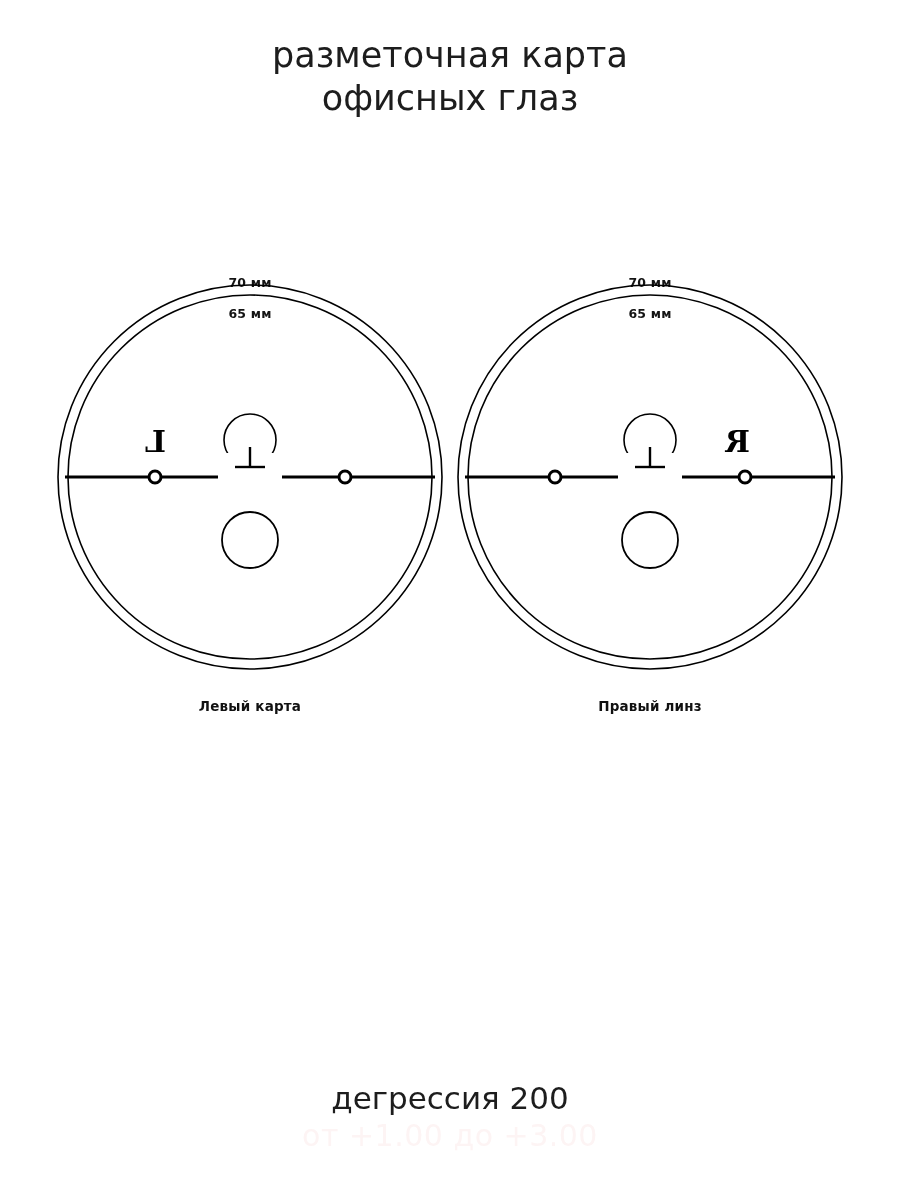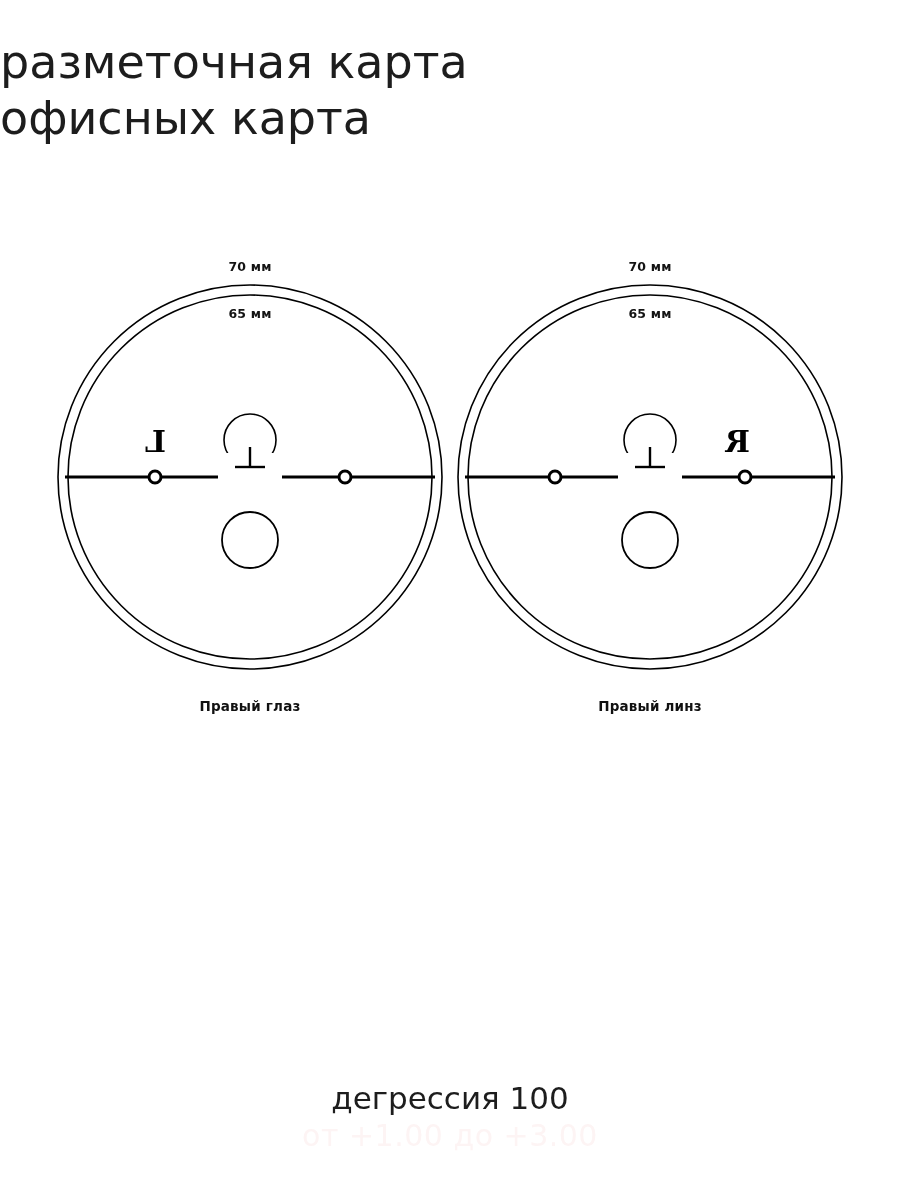--- a/index.html
+++ b/index.html
@@ -20,22 +20,22 @@
     position: absolute;
     inset: 0;
   }
 
   
   .title {
     position: absolute;
     top: 34px;
     left: 0;
     width: 900px;
-    text-align: left;
-    font-size: 46px;
+    text-align: center;
+    font-size: 35px;
     line-height: 1.22;
     font-weight: 400;
     letter-spacing: 0px;
     color: #1d1d1d;
   }
   .title .line {
     display: block;
   }
 
   
@@ -65,21 +65,21 @@
   .dim-label {
     position: absolute;
     width: 400px;
     left: 0;
     text-align: center;
     font-size: 12.5px;
     font-weight: 700;
     color: #141414;
     letter-spacing: 0.2px;
   }
-  .dim-outer { top: 4px; }
+  .dim-outer { top: 20px; }
   .dim-inner { top: 51px; }
 
   .eye-label {
     position: absolute;
     width: 400px;
     left: 0;
     top: 443px;
     text-align: center;
     font-size: 13.5px;
     font-weight: 700;
@@ -124,21 +124,21 @@
     letter-spacing: 0.5px;
   }
 </style>
 </head>
 <body>
 
 <div class="page">
 
   <div class="title">
     <span class="line">разметочная карта</span>
-    <span class="line">офисных карта</span>
+    <span class="line">офисных глаз</span>
   </div>
 
   <div class="diagram">
 
     <div class="lens-block lens-left">
 
       <div class="dim-label dim-outer">70 мм</div>
       <div class="dim-label dim-inner">65 мм</div>
 
       <svg class="lens-svg" width="400" height="440" viewBox="0 0 400 440">
@@ -158,21 +158,21 @@
         <rect x="168" y="198" width="64" height="30" fill="#fff"></rect>
 
         <line x1="200" y1="192" x2="200" y2="212" stroke="#000" stroke-width="2.4"></line>
         <line x1="185" y1="212" x2="215" y2="212" stroke="#000" stroke-width="2.4"></line>
 
         <circle cx="200" cy="285" r="28" fill="none" stroke="#000" stroke-width="1.8"></circle>
       </svg>
 
       <div class="side-letter flip letter-L">L</div>
 
-      <div class="eye-label">Правый глаз</div>
+      <div class="eye-label">Левый карта</div>
     </div>
 
     <div class="lens-block lens-right">
 
       <div class="dim-label dim-outer">70 мм</div>
       <div class="dim-label dim-inner">65 мм</div>
 
       <svg class="lens-svg" width="400" height="440" viewBox="0 0 400 440">
         <circle cx="200" cy="222" r="192" fill="none" stroke="#000" stroke-width="1.6"></circle>
         <circle cx="200" cy="222" r="182" fill="none" stroke="#000" stroke-width="1.6"></circle>
@@ -187,16 +187,16 @@
         <circle cx="200" cy="285" r="28" fill="none" stroke="#000" stroke-width="1.8"></circle>
       </svg>
 
       <div class="side-letter flip letter-R">R</div>
 
       <div class="eye-label">Правый линз</div>
     </div>
 
   </div>
 
-  <div class="footer-main">дегрессия 100</div>
+  <div class="footer-main">дегрессия 200</div>
   <div class="footer-ghost">от +1.00 до +3.00</div>
 
 </div>
 
 </body></html>

